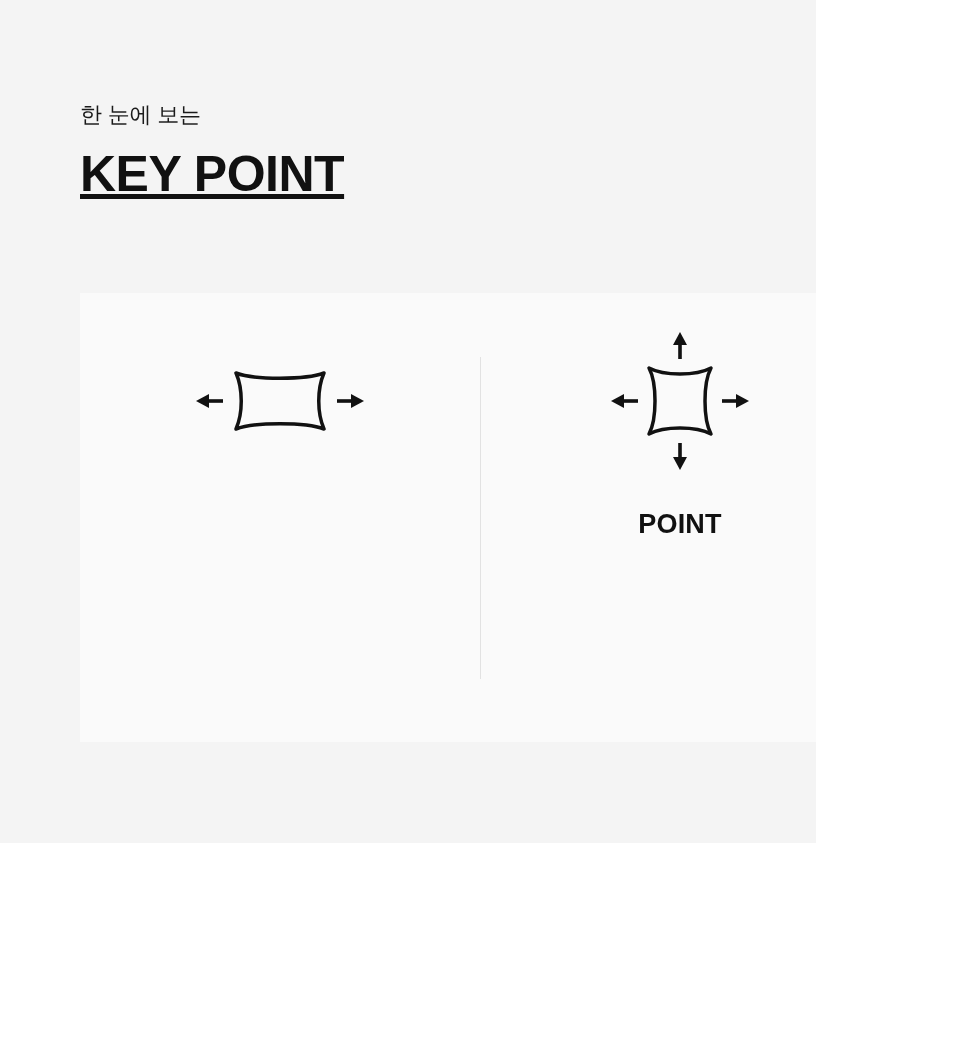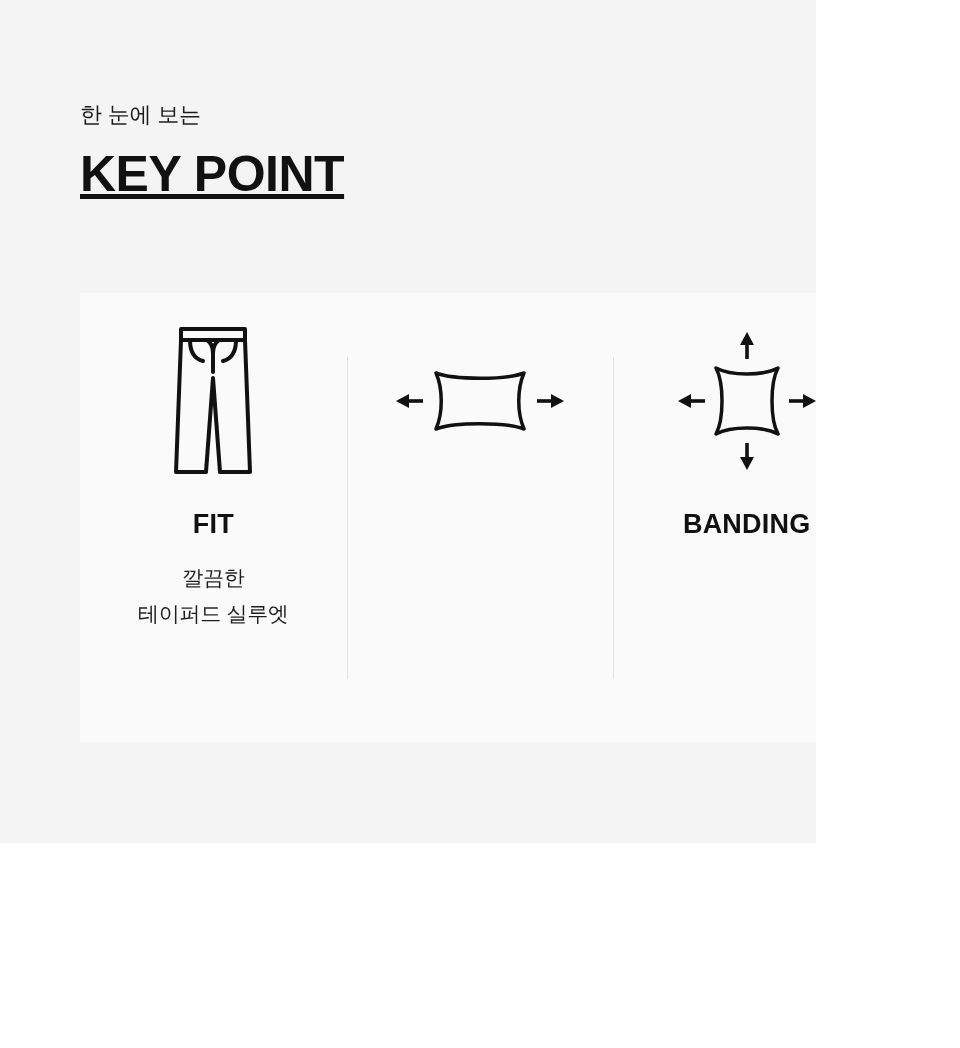--- a/index.html
+++ b/index.html
@@ -127,40 +127,20 @@
 
   <div class="hero"></div>
 
   <div class="heading">
     <div class="heading-eyebrow">한 눈에 보는</div>
     <div class="heading-title">KEY POINT</div>
   </div>
 
   <div class="card">
 
-    <div class="col">
-      <div class="icon-wrap">
-        <svg width="86" height="150" viewBox="0 0 86 150" fill="none" stroke="#111111" stroke-width="4" stroke-linejoin="round" stroke-linecap="round">
-
-          <rect x="11" y="3" width="64" height="11"></rect>
-
-          <path d="M11 14 L6 146 L36 146 L43 52 L50 146 L80 146 L75 14 Z"></path>
-
-          <path d="M20 14 C20 27 25 33 33 35" fill="none"></path>
-
-          <path d="M66 14 C66 27 61 33 53 35" fill="none"></path>
-
-          <path d="M43 46 L43 27 C43 20 40 16 37 14" fill="none"></path>
-          <path d="M43 27 C43 20 46 16 49 14" fill="none"></path>
-        </svg>
-      </div>
-      <div class="col-title">FIT</div>
-      <div class="col-desc">깔끔한
-테이퍼드 실루엣</div>
-    </div>
 
     <div class="col">
       <div class="icon-wrap">
         <svg width="176" height="96" viewBox="0 0 176 96" fill="none">
 
           <path d="M44 20 C62 27 114 27 132 20 C125 36 125 60 132 76
                    C114 69 62 69 44 76 C51 60 51 36 44 20 Z" stroke="#111111" stroke-width="3.5" stroke-linejoin="round" fill="none"></path>
 
           <g fill="#111111">
             <rect x="14" y="46.2" width="17" height="3.6"></rect>
@@ -196,17 +176,17 @@
             <rect x="14" y="71.2" width="17" height="3.6"></rect>
             <polygon points="4,73 17,66 17,80"></polygon>
           </g>
 
           <g fill="#111111">
             <rect x="115" y="71.2" width="17" height="3.6"></rect>
             <polygon points="142,73 129,66 129,80"></polygon>
           </g>
         </svg>
       </div>
-      <div class="col-title">BANDING</div>
+      <div class="col-title">POINT</div>
     </div>
 
   </div>
 </div>
 
 </body></html>

